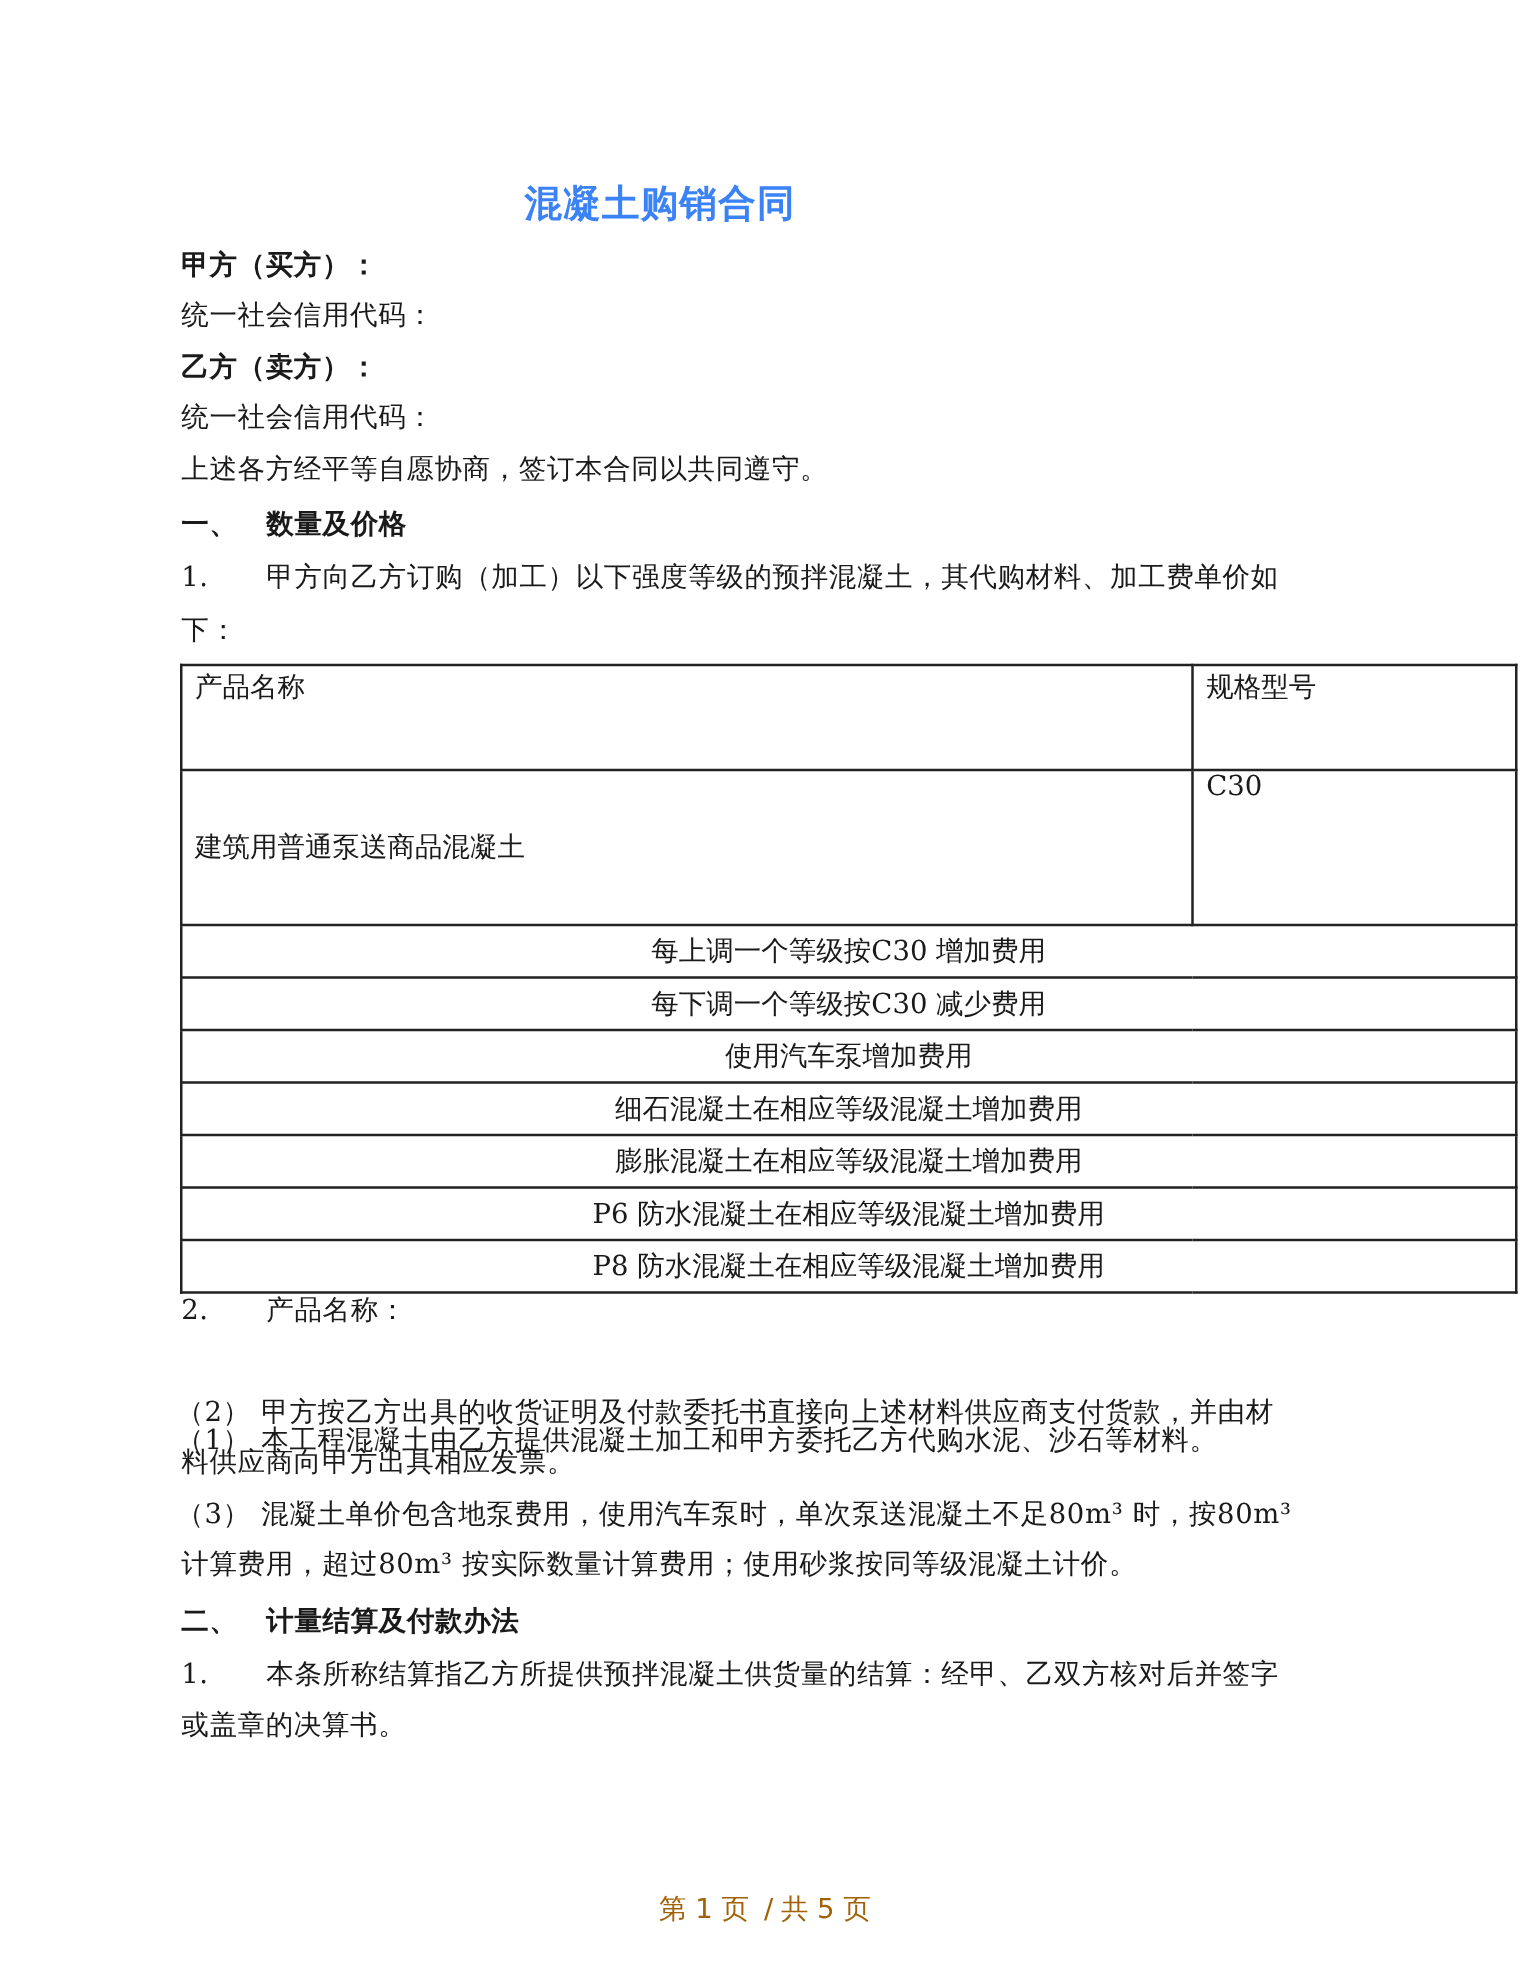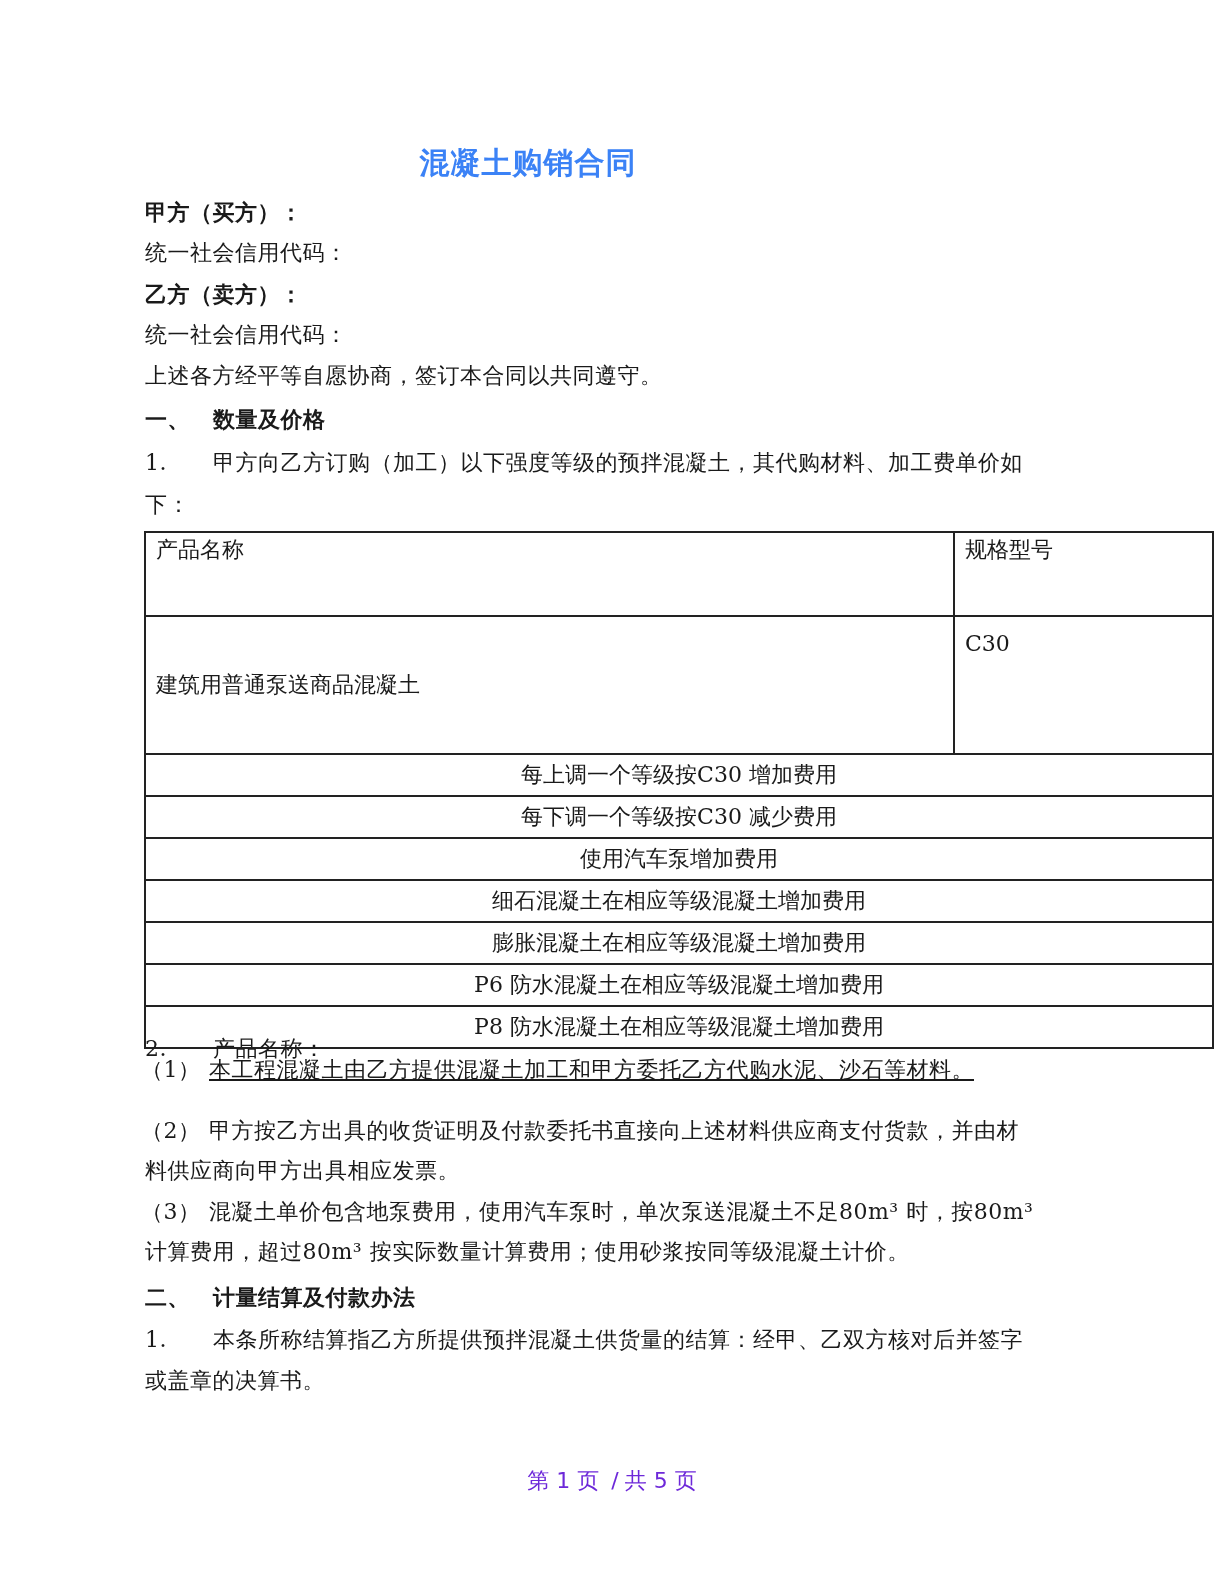--- a/index.html
+++ b/index.html
@@ -45,30 +45,30 @@
       font-size: 22px;
     }
     .contract-table td {
       border: 2px solid #222;
       padding: 0 10px;
       vertical-align: top;
     }
     .row-head td { height: 80px; padding-top: 2px; }
     .row-prod td { height: 122px; }
     .row-prod td.prod-name { vertical-align: middle; }
-    .row-prod td.prod-spec { padding-top: 14px; }
+    .row-prod td.prod-spec { padding-top: 0; }
     .row-fee td { height: 40px; vertical-align: middle; text-align: center; }
     .col-spec { width: 237px; }
 
     .footer {
-      left: 0; width: 1224px; top: 1466px;
+      left: 0; width: 1224px; top: 1512px;
       text-align: center;
       font-size: 22px;
       font-family: "DejaVu Sans", "Liberation Sans", sans-serif;
-      color: #6d28d9;
+      color: #a16207;
     }
     .footer .sep { margin: 0 6px 0 12px; }
   </style>
 </head>
 <body>
 
 <div>
 
   <div class="abs title">混凝土购销合同</div>
 
@@ -118,21 +118,21 @@
     <tr class="row-fee">
       <td colspan="2">P8 防水混凝土在相应等级混凝土增加费用</td>
     </tr>
   </tbody>
     </table>
 
   <div class="abs line" style="top:1034px;">
     <span class="num">2.</span><span>产品名称：</span>
   </div>
 
-  <div class="abs line" style="top:1055px; left:141px;text-decoration:underline;">
+  <div class="abs line" style="top:1138px; left:141px;">
     <span class="paren">（1）</span><span>本工程混凝土由乙方提供混凝土加工和甲方委托乙方代购水泥、沙石等材料。</span>
   </div>
 
   <div class="abs line" style="top:1116px; left:141px;">
     <span class="paren">（2）</span><span>甲方按乙方出具的收货证明及付款委托书直接向上述材料供应商支付货款，并由材</span>
   </div>
   <div class="abs line" style="top:1156px;">料供应商向甲方出具相应发票。</div>
 
   <div class="abs line" style="top:1197px; left:141px;">
     <span class="paren">（3）</span><span>混凝土单价包含地泵费用，使用汽车泵时，单次泵送混凝土不足80m³ 时，按80m³</span>

